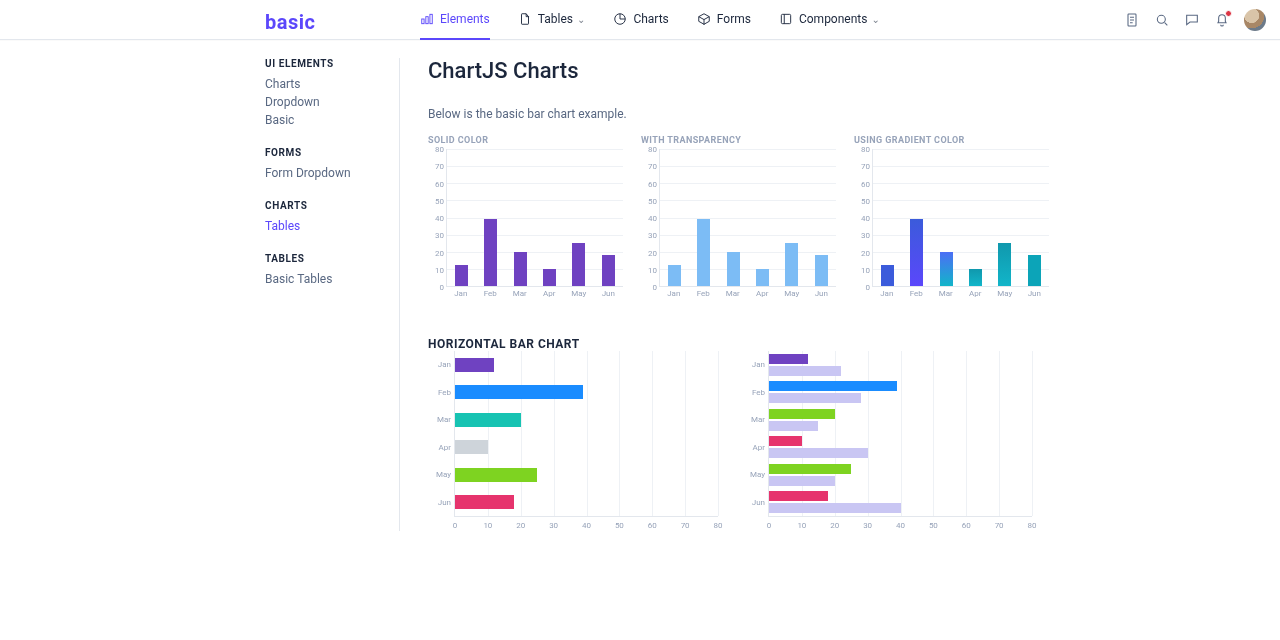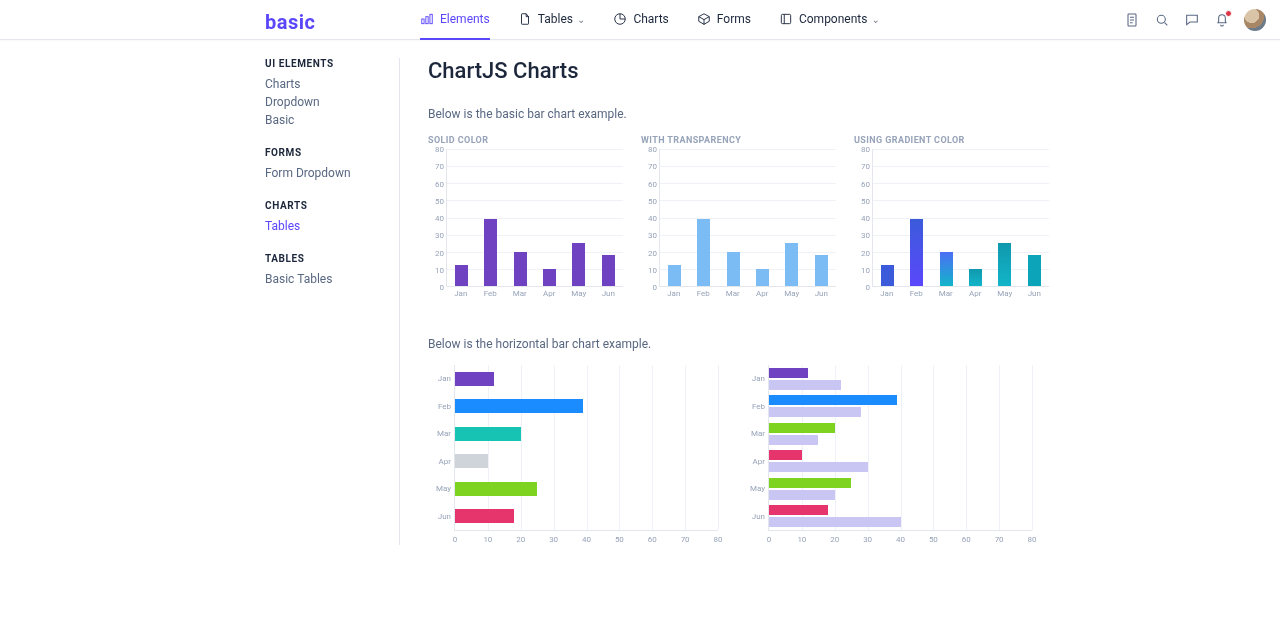--- a/index.html
+++ b/index.html
@@ -450,21 +450,21 @@
               <div class="xlabel">Feb</div>
               <div class="xlabel">Mar</div>
               <div class="xlabel">Apr</div>
               <div class="xlabel">May</div>
               <div class="xlabel">Jun</div>
             </div>
           </div>
       </div>
     </div>
 
-    <div class="sect-desc">Below is the horizontal bar chart example.</div>
+    <div class="sect-title">HORIZONTAL BAR CHART</div>
 
     <div class="row2">
       <div class="hchart">
         <div class="hplot">
             <div class="hrows">
               <div class="hxtick" style="left: 0%;">0</div>
               <div class="hxgrid" style="left: 12.5%;"></div>
               <div class="hxtick" style="left: 12.5%;">10</div>
               <div class="hxgrid" style="left: 25%;"></div>
               <div class="hxtick" style="left: 25%;">20</div>

